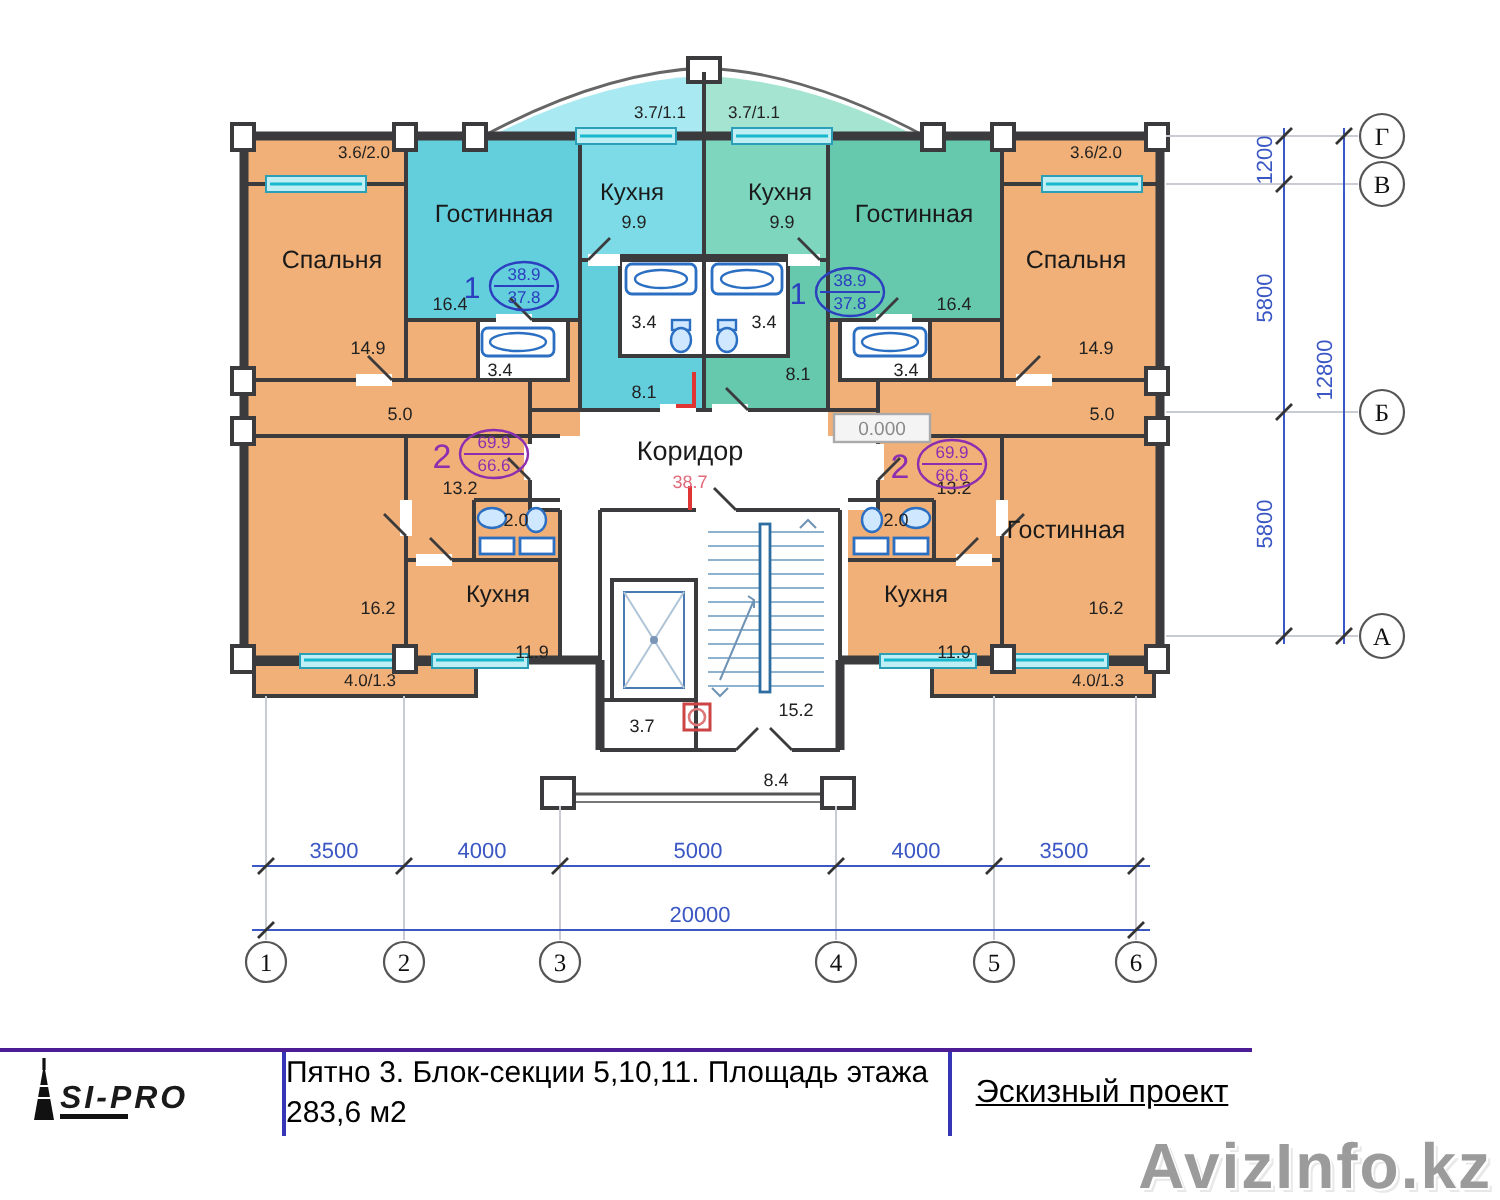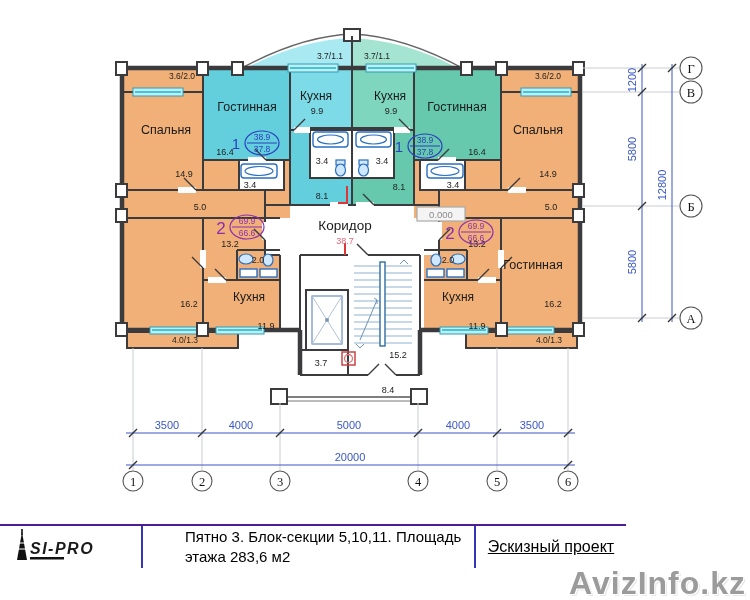--- a/index.html
+++ b/index.html
@@ -33,21 +33,21 @@
   .tick{stroke:#333;stroke-width:1.4;}
   .stair{stroke:#8fb3cf;stroke-width:1;}
   .gcirc{fill:#fff;stroke:#555;stroke-width:1.1;}
   .ell{fill:none;stroke-width:1.2;}
 
   .titlebar{position:absolute;left:0;top:524px;width:626px;height:44px;
     border-top:2px solid #4c1d95;display:flex;box-sizing:border-box;}
   .tb-left{width:143px;border-right:2px solid #3535b5;display:flex;align-items:center;
     justify-content:flex-start;padding-left:6px;box-sizing:border-box;}
   .tb-mid{flex:1;border-right:2px solid #3535b5;display:flex;flex-direction:column;
-    align-items:center;justify-content:center;line-height:1.35;padding-left:42px;}
+    align-items:center;justify-content:center;line-height:1.35;}
   .tb-mid div{font-size:15px;color:#000;}
   .tb-right{width:150px;display:flex;align-items:center;justify-content:center;
     font-size:16px;color:#000;text-align:center;text-decoration:underline;}
   .watermark{position:absolute;right:4px;top:565px;font-size:32px;font-weight:bold;
     color:#9b9b9b;letter-spacing:1px;text-shadow:1px 1px 0 #fff, 2px 2px 0 #e8e8e8;}
 </style>
 </head>
 <body>
 
 <div id="stage">

